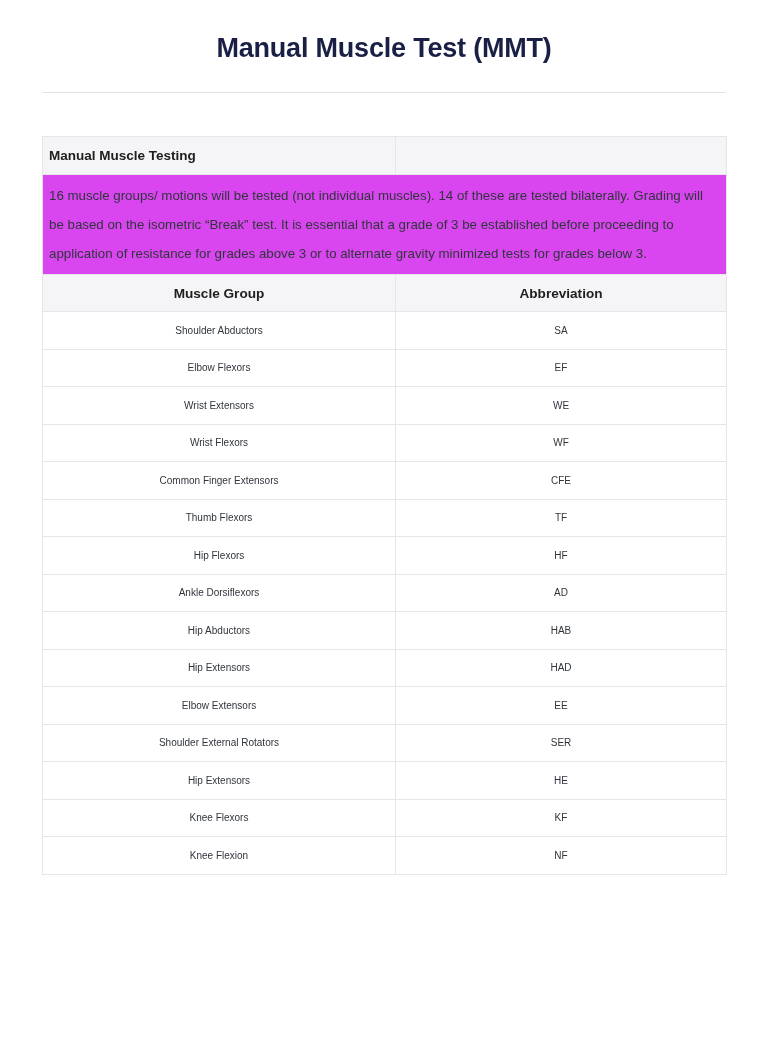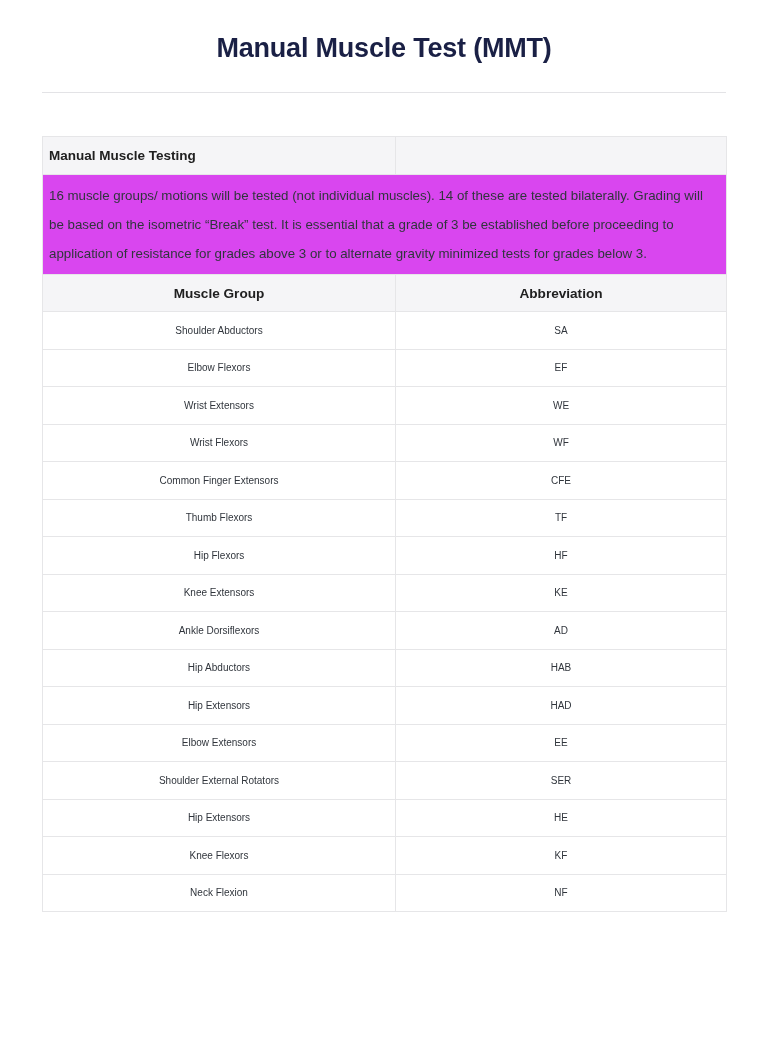--- a/index.html
+++ b/index.html
@@ -167,24 +167,20 @@
         </tr>
         <tr class="data-row">
           <td>Thumb Flexors</td>
           <td>TF</td>
         </tr>
         <tr class="data-row">
           <td>Hip Flexors</td>
           <td>HF</td>
         </tr>
         <tr class="data-row">
-          <td>Knee Extensors</td>
-          <td>KE</td>
-        </tr>
-        <tr class="data-row">
           <td>Ankle Dorsiflexors</td>
           <td>AD</td>
         </tr>
         <tr class="data-row">
           <td>Hip Abductors</td>
           <td>HAB</td>
         </tr>
         <tr class="data-row">
           <td>Hip Extensors</td>
           <td>HAD</td>
@@ -199,21 +195,21 @@
         </tr>
         <tr class="data-row">
           <td>Hip Extensors</td>
           <td>HE</td>
         </tr>
         <tr class="data-row">
           <td>Knee Flexors</td>
           <td>KF</td>
         </tr>
         <tr class="data-row">
-          <td>Neck Flexion</td>
+          <td>Knee Flexion</td>
           <td>NF</td>
         </tr>
 
       </tbody>
     </table>
   </div>
 
 </div>
 
 </body></html>

